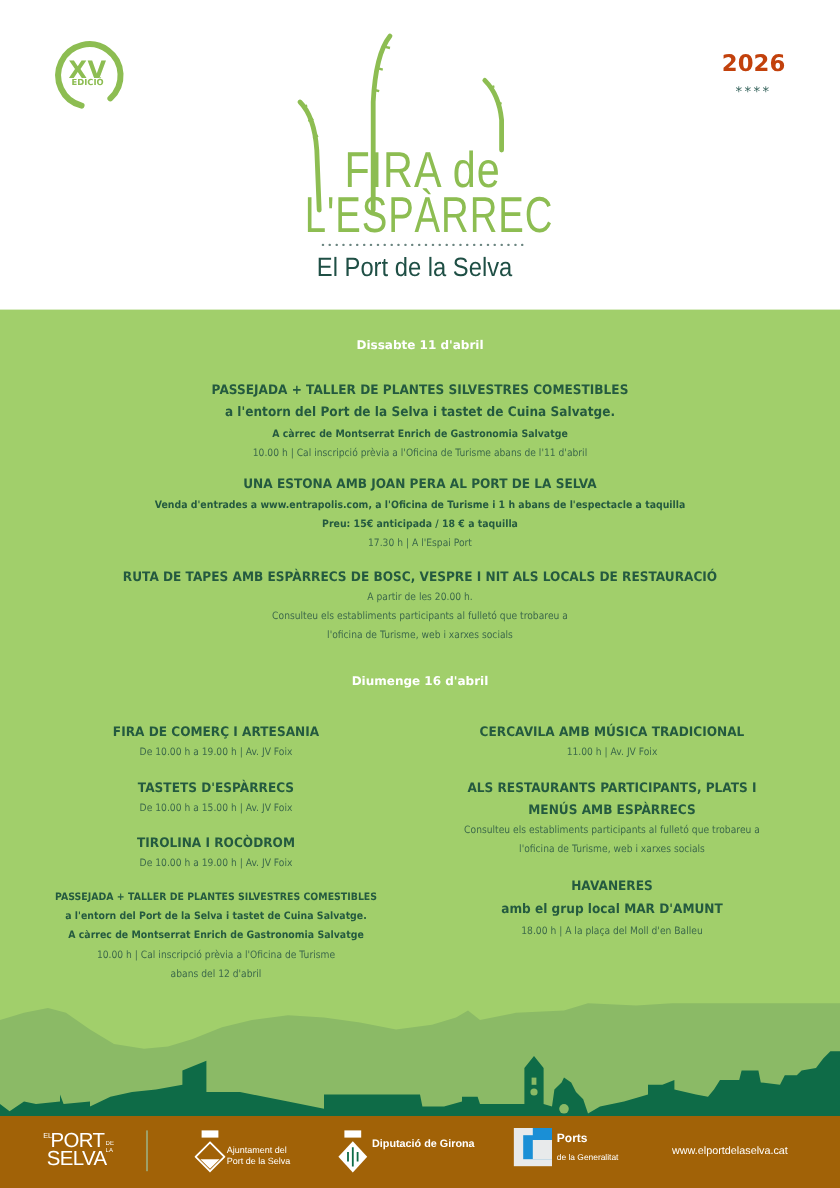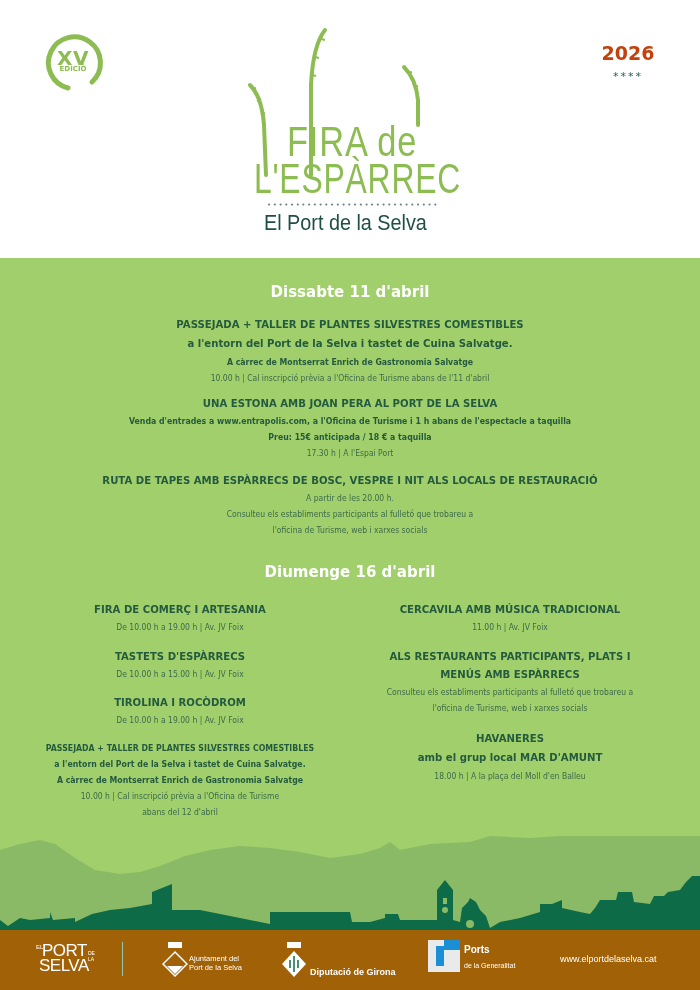--- a/index.html
+++ b/index.html
@@ -27,21 +27,21 @@
   .logo-line2 { position: absolute; left: 14px; top: 133px; color: #8dbd52; font-family: "Liberation Sans", sans-serif;
     font-size: 42px; letter-spacing: 1px; line-height: 1; transform: scaleX(0.76); transform-origin: left; white-space: nowrap; }
   .logo-dots { position: absolute; left: 27px; top: 176px; width: 170px; color: #6b8580; font-size: 7px; letter-spacing: 1.6px; white-space: nowrap; overflow: hidden; }
   .logo-place { position: absolute; left: 24px; top: 185px; color: #1f4f45; font-family: "Liberation Sans", sans-serif;
     font-size: 22px; white-space: nowrap; transform: scaleX(0.9); transform-origin: left; }
 
   
   .program { position: absolute; left: 0; top: 258px; width: 700px; height: 732px; background: #a1cf6b; overflow: hidden; }
 
   .day-title { position: absolute; left: 0; width: 700px; text-align: center; color: #ffffff;
-    font-family: "DejaVu Sans", sans-serif; font-weight: bold; font-size: 15px; }
+    font-family: "DejaVu Sans", sans-serif; font-weight: bold; font-size: 10px; }
 
   .event { position: absolute; text-align: center; color: #245a3f; }
   .ev-title { font-family: "DejaVu Sans", sans-serif; font-weight: bold; font-size: 11px; line-height: 18px; white-space: nowrap; transform: scaleX(0.92); }
   .ev-sub { font-family: "DejaVu Sans", sans-serif; font-weight: bold; font-size: 11px; line-height: 20px; white-space: nowrap; transform: scaleX(0.92); }
   .ev-note { font-family: "DejaVu Sans", sans-serif; font-weight: bold; font-size: 8.5px; line-height: 16px; white-space: nowrap; transform: scaleX(0.92); }
   .ev-detail { font-family: "DejaVu Sans", sans-serif; font-size: 8.5px; line-height: 16px; color: #3d6a4a; white-space: nowrap; transform: scaleX(0.9); }
 
   .skyline { position: absolute; left: 0; top: 560px; width: 700px; height: 172px; }
 
   
@@ -50,21 +50,21 @@
   .f-port-el { position: absolute; left: 0; top: 2px; font-size: 6px; font-family: "Liberation Sans", sans-serif; }
   .f-port-port { position: absolute; left: 6px; top: 0px; font-size: 17px; font-family: "Liberation Sans", sans-serif; letter-spacing: -0.5px; line-height: 1; }
   .f-port-selva { position: absolute; left: 3px; top: 15px; font-size: 17px; font-family: "Liberation Sans", sans-serif; letter-spacing: -0.5px; line-height: 1; text-align: right; }
   .f-port-dela { position: absolute; left: 52px; top: 8px; font-size: 5px; line-height: 6px; font-family: "Liberation Sans", sans-serif; }
   .f-divider { position: absolute; left: 122px; top: 12px; width: 1px; height: 34px; background: #9cc7a8; }
 
   .f-ajunt { position: absolute; left: 162px; top: 10px; height: 40px; }
   .f-ajunt-label { position: absolute; left: 27px; top: 14px; color: #ffffff; font-family: "Liberation Sans", sans-serif; font-size: 7.5px; line-height: 9px; white-space: nowrap; }
 
   .f-dipu { position: absolute; left: 280px; top: 10px; height: 40px; }
-  .f-dipu-label { position: absolute; left: 30px; top: 27px; color: #ffffff; font-family: "Liberation Sans", sans-serif; font-weight: bold; font-size: 9px; white-space: nowrap; text-align: right; }
+  .f-dipu-label { position: absolute; left: 30px; top: 8px; color: #ffffff; font-family: "Liberation Sans", sans-serif; font-weight: bold; font-size: 9px; white-space: nowrap; text-align: right; }
 
   .f-ports { position: absolute; left: 428px; top: 10px; height: 40px; }
   .f-ports-title { position: absolute; left: 36px; top: 4px; color: #ffffff; font-family: "Liberation Sans", sans-serif; font-weight: bold; font-size: 10px; white-space: nowrap; }
   .f-ports-sub { position: absolute; left: 36px; top: 22px; color: #ffffff; font-family: "Liberation Sans", sans-serif; font-size: 7px; white-space: nowrap; }
 
   .f-url { position: absolute; left: 560px; top: 24px; color: #ffffff; font-family: "Liberation Sans", sans-serif; font-size: 9px; white-space: nowrap; }
 </style>
 </head>
 <body>
 

